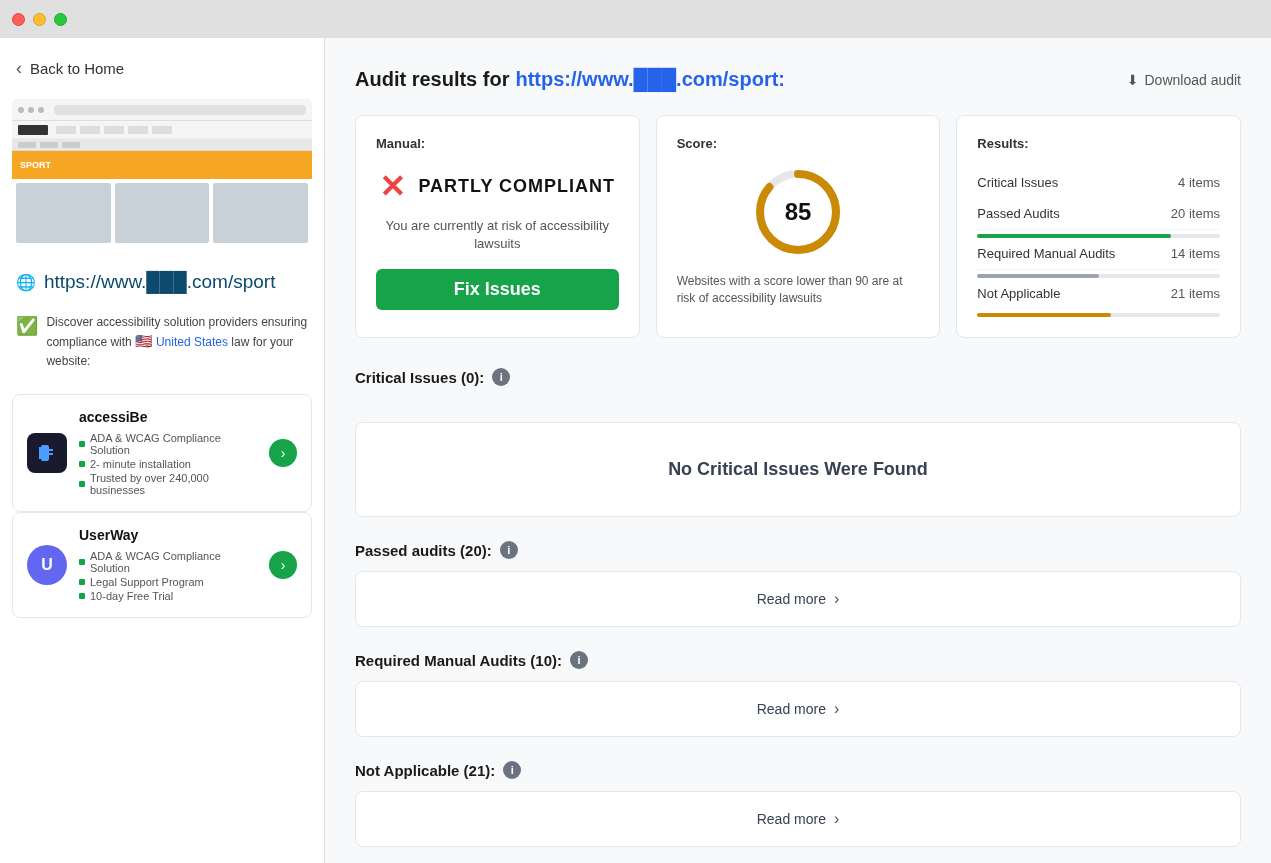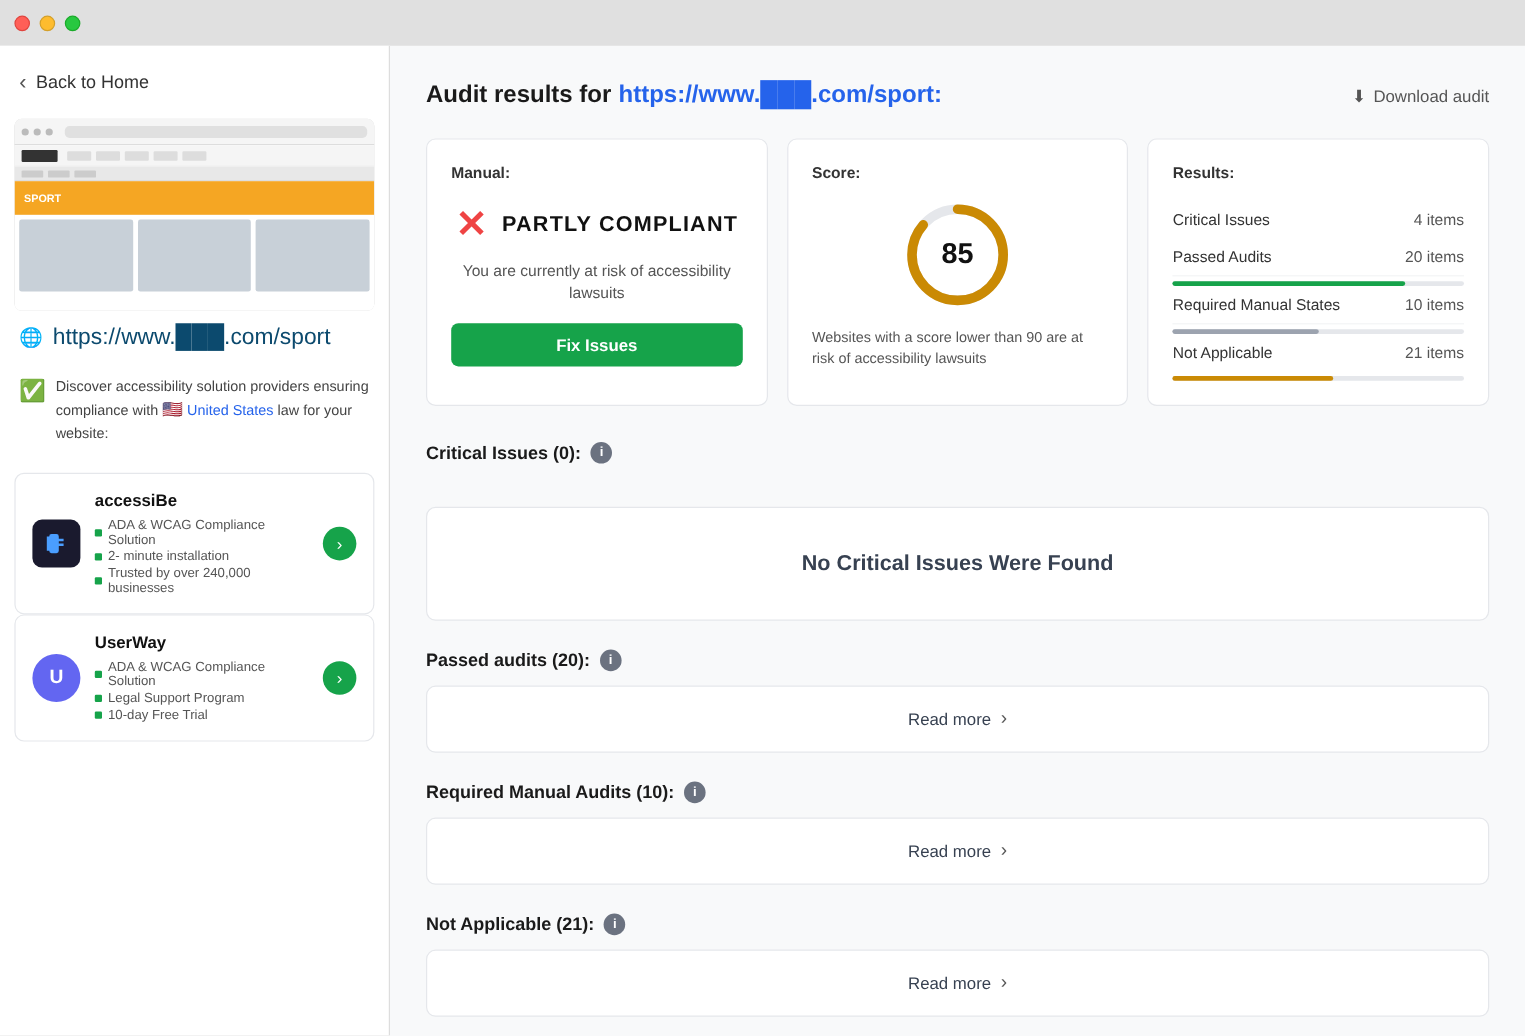--- a/index.html
+++ b/index.html
@@ -60,21 +60,21 @@
 
     
     .score-cards { display: grid; grid-template-columns: 1fr 1fr 1fr; gap: 16px; margin-bottom: 30px; }
     .score-card { background: #fff; border-radius: 8px; border: 1px solid #e5e7eb; padding: 20px; }
     .card-label { font-size: 13px; font-weight: 600; color: #333; margin-bottom: 16px; }
     .status-content { display: flex; flex-direction: column; align-items: center; justify-content: center; }
     .status-icon-wrap { display: flex; align-items: center; gap: 12px; margin-bottom: 12px; }
     .status-x { color: #ef4444; font-size: 32px; font-weight: bold; }
     .status-label { font-size: 18px; font-weight: 700; color: #111; letter-spacing: 1px; }
     .status-desc { font-size: 13px; color: #555; text-align: center; line-height: 1.4; margin-bottom: 16px; }
-    .fix-btn { background: #16a34a; color: #fff; border: none; border-radius: 6px; padding: 10px 32px; font-size: 14px; font-weight: 600; cursor: pointer; width: 100%; }
+    .fix-btn { background: #16a34a; color: #fff; border: none; border-radius: 6px; padding: 10px 32px; font-size: 18px; font-weight: 600; cursor: pointer; width: 100%; }
 
     
     .score-content { display: flex; flex-direction: column; align-items: center; justify-content: center; }
     .score-circle-wrap { position: relative; width: 90px; height: 90px; margin-bottom: 16px; }
     .score-circle-wrap svg { transform: rotate(-90deg); }
     .score-number { position: absolute; top: 50%; left: 50%; transform: translate(-50%, -50%); font-size: 24px; font-weight: 700; color: #111; }
     .score-desc { font-size: 12px; color: #555; line-height: 1.4; }
 
     
     .results-card { background: #fff; border-radius: 8px; border: 1px solid #e5e7eb; padding: 20px; }
@@ -273,22 +273,22 @@
             <span class="result-name">Passed Audits</span>
             <span class="result-count">20 items</span>
           </div>
           <div class="result-bar">
             <div class="result-bar-fill bar-green" style="width:80%"></div>
           </div>
         </div>
 
         <div class="result-row-inner">
           <div class="result-row">
-            <span class="result-name">Required Manual States</span>
-            <span class="result-count">10 items</span>
+            <span class="result-name">Required Manual Audits</span>
+            <span class="result-count">14 items</span>
           </div>
           <div class="result-bar">
             <div class="result-bar-fill bar-gray" style="width:50%"></div>
           </div>
         </div>
 
         <div class="result-row-inner">
           <div class="result-row" style="border-bottom:none;align-items:center;">
             <span class="result-name">Not Applicable</span>
             <span class="result-count">21 items</span>

